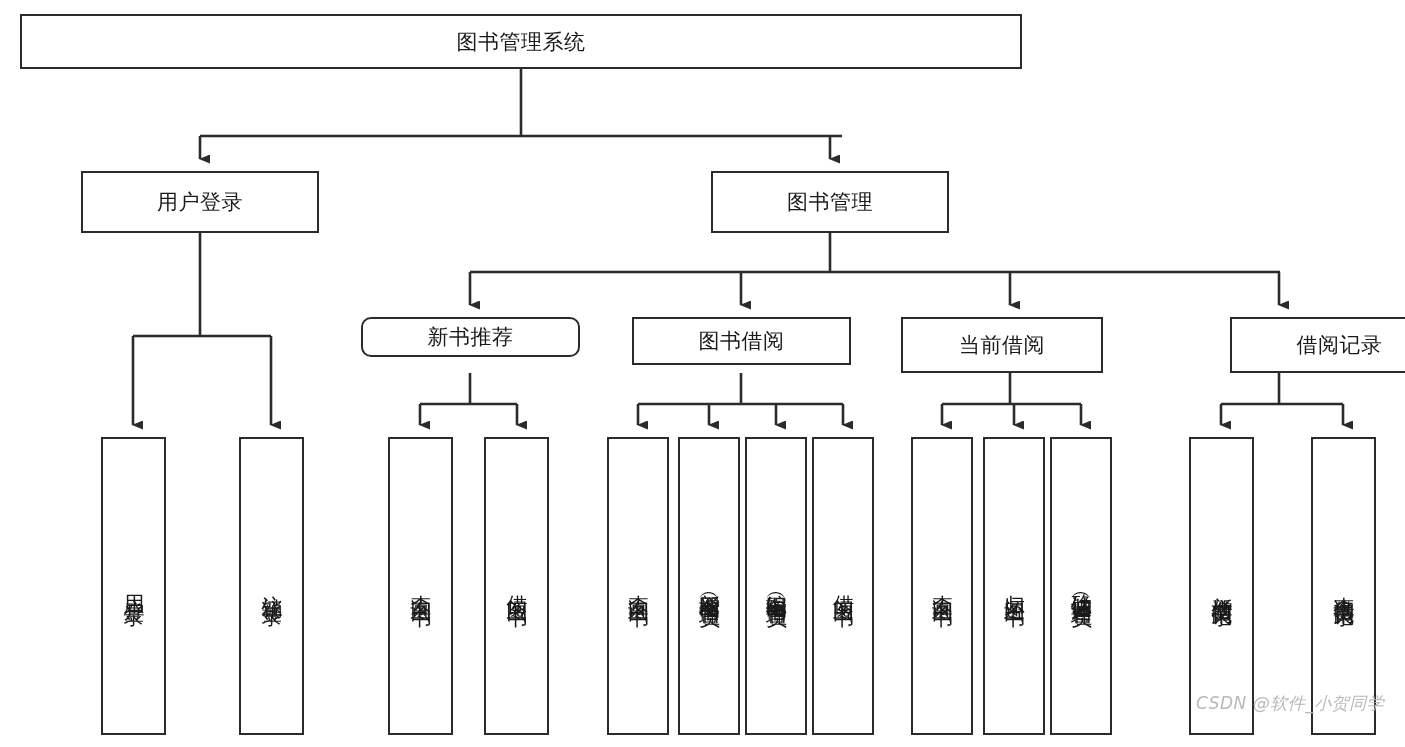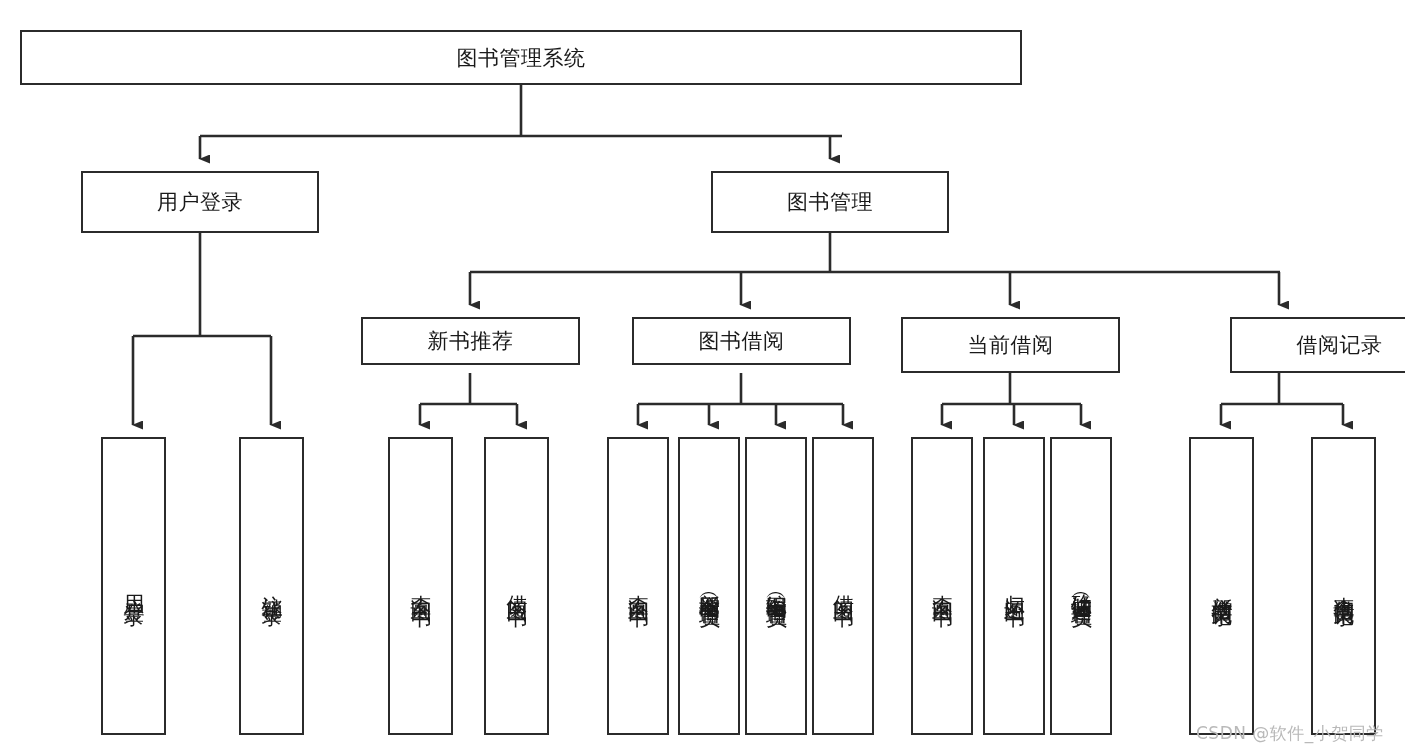--- a/index.html
+++ b/index.html
@@ -107,43 +107,43 @@
       <path d="M1014,404 L1014,425" marker-end="url(#arrowhead)"></path>
       <path d="M1081,404 L1081,425" marker-end="url(#arrowhead)"></path>
 
       <path d="M1279,373 L1279,404"></path>
       <path d="M1221,404 L1343,404"></path>
       <path d="M1221,404 L1221,425" marker-end="url(#arrowhead)"></path>
       <path d="M1343,404 L1343,425" marker-end="url(#arrowhead)"></path>
     </g>
   </svg>
 
-  <div class="node horiz" style="left:20px; top:14px; width:1002px; height:55px;margin-top:16px;">图书管理系统</div>
+  <div class="node horiz" style="left:20px; top:14px; width:1002px; height:55px;">图书管理系统</div>
 
   <div class="node horiz" style="left:81px; top:171px; width:238px; height:62px;">用户登录</div>
   <div class="node horiz" style="left:711px; top:171px; width:238px; height:62px;">图书管理</div>
 
-  <div class="node horiz" style="left:361px; top:317px; width:219px; height:48px;">新书推荐</div>
+  <div class="node horiz" style="left:361px; top:317px; width:219px; height:40px;border-radius:10px;">新书推荐</div>
   <div class="node horiz" style="left:632px; top:317px; width:219px; height:48px;">图书借阅</div>
-  <div class="node horiz" style="left:901px; top:317px; width:219px; height:56px;">当前借阅</div>
+  <div class="node horiz" style="left:901px; top:317px; width:202px; height:56px;">当前借阅</div>
   <div class="node horiz" style="left:1230px; top:317px; width:219px; height:56px;">借阅记录</div>
 
   <div class="node vert tall" style="left:101px; top:437px; width:65px; height:298px;">用户登录</div>
   <div class="node vert tall" style="left:239px; top:437px; width:65px; height:298px;">注销登录</div>
 
   <div class="node vert tall" style="left:388px; top:437px; width:65px; height:298px;">查询图书</div>
   <div class="node vert tall" style="left:484px; top:437px; width:65px; height:298px;">借阅图书</div>
 
   <div class="node vert tall" style="left:607px; top:437px; width:62px; height:298px;">查询图书</div>
   <div class="node vert" style="left:678px; top:437px; width:62px; height:298px;">新增图书（管理员）</div>
   <div class="node vert" style="left:745px; top:437px; width:62px; height:298px;">编辑图书（管理员）</div>
   <div class="node vert tall" style="left:812px; top:437px; width:62px; height:298px;">借阅图书</div>
 
   <div class="node vert tall" style="left:911px; top:437px; width:62px; height:298px;">查询图书</div>
   <div class="node vert tall" style="left:983px; top:437px; width:62px; height:298px;">归还图书</div>
   <div class="node vert" style="left:1050px; top:437px; width:62px; height:298px;">确认归还（管理员）</div>
 
   <div class="node vert" style="left:1189px; top:437px; width:65px; height:298px;">新增借阅记录</div>
   <div class="node vert" style="left:1311px; top:437px; width:65px; height:298px;">查询借阅记录</div>
 
-  <div class="watermark" style="left:1196px; top:722px;">CSDN @软件_小贺同学</div>
+  <div class="watermark" style="left:1196px; top:692px;font-style:italic;">CSDN @软件_小贺同学</div>
 
 </div>
 
 </body></html>

